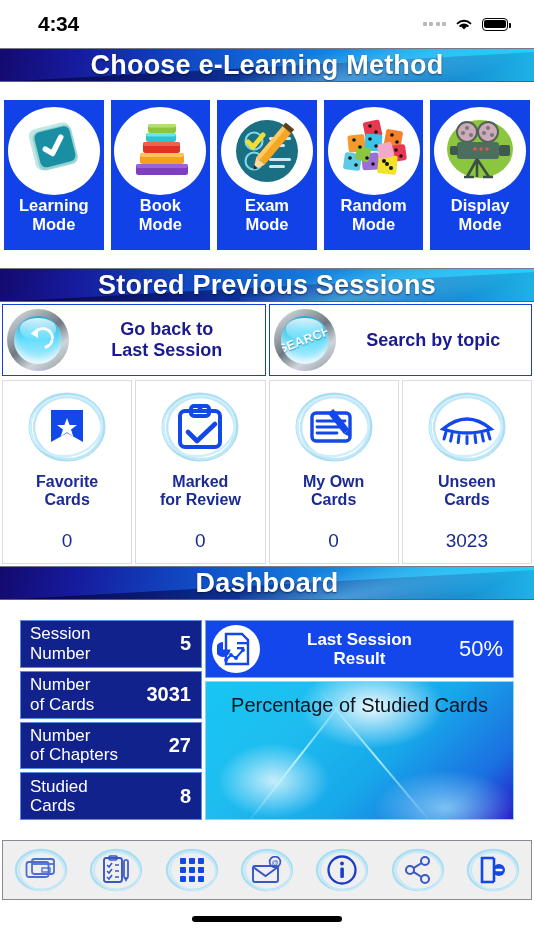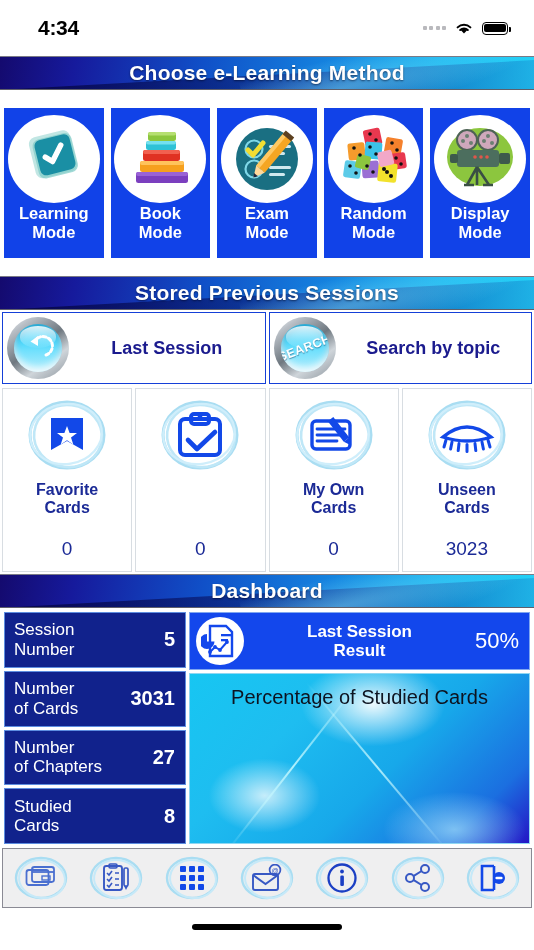--- a/index.html
+++ b/index.html
@@ -1,20 +1,20 @@
 <!DOCTYPE html>
 <html><head>
 <meta charset="utf-8">
 <style>
   * { margin:0; padding:0; box-sizing:border-box; }
   html,body { width:534px; height:950px; background:#ffffff;
     font-family:"Liberation Sans", sans-serif; overflow:hidden; }
 
   
-  .statusbar { height:56px; display:flex; align-items:center;
+  .statusbar { height:48px; display:flex; align-items:center;
     justify-content:space-between; padding:0 26px 0 38px; background:#fff; }
   .clock { font-size:21px; font-weight:bold; color:#000; letter-spacing:-0.3px; }
   .status-right { display:flex; align-items:center; gap:8px; }
   .sig-dots { display:flex; gap:2.5px; align-items:flex-end; }
   .sig-dots i { width:4px; height:4px; background:#b9b9bd; border-radius:1px; display:block; }
   .batt { width:26px; height:13px; border:1.6px solid #000; border-radius:4px;
     padding:1.4px; position:relative; }
   .batt::after{ content:""; position:absolute; right:-3.6px; top:4px; width:2px;
     height:5px; background:#000; border-radius:0 1px 1px 0;}
   .batt i { display:block; width:100%; height:100%; background:#000; border-radius:2px; }
@@ -23,21 +23,21 @@
   .sect-head { height:34px; position:relative; overflow:hidden;
     background:linear-gradient(100deg,#140a6e 0%, #161a9c 14%, #1050c8 38%, #1585e0 62%, #18b6ef 82%, #25d3f7 100%);
     border-top:1px solid #7a7a86; border-bottom:1px solid #5f5f6b;
     display:flex; align-items:center; justify-content:center; }
   .sect-head::before{ content:""; position:absolute; left:-10%; top:56%; width:120%; height:120%;
     background:linear-gradient(90deg, rgba(5,2,60,.95), rgba(10,30,130,.55) 55%, rgba(20,140,220,.25));
     transform:rotate(-3.2deg); }
   .sect-head::after{ content:""; position:absolute; right:-5%; top:-50%; width:60%; height:180%;
     background:radial-gradient(ellipse at 30% 60%, rgba(140,235,255,.45), rgba(140,235,255,0) 62%);
     transform:rotate(-12deg); }
-  .sect-head span { position:relative; z-index:3; color:#fff; font-size:21px; font-weight:bold;
+  .sect-head span { position:relative; z-index:3; color:#fff; font-size:27px; font-weight:bold;
     letter-spacing:.2px; text-shadow:0 1px 2px rgba(0,0,20,.55); }
 
   
   .mode-row { display:flex; gap:3px; padding:16px 2px; background:#fff; height:186px; }
   .mode-card { flex:1; background:#1142e8; border:2px solid #ffffff;
     display:flex; flex-direction:column; align-items:center; padding-top:7px; }
   .mode-ico { width:92px; height:88px; border-radius:50%; background:#fff;
     display:flex; align-items:center; justify-content:center; overflow:hidden; }
   .mode-label { margin-top:auto; margin-bottom:16px; color:#fff; font-size:16.5px;
     font-weight:bold; text-align:center; line-height:1.14; }
@@ -66,21 +66,21 @@
     flex-direction:column; align-items:center; padding-top:6px; }
   .ring { width:92px; height:82px; position:relative; display:flex;
     align-items:center; justify-content:center; }
   .ring svg.loop { position:absolute; inset:0; }
   .ring .glyph { position:relative; z-index:2; display:flex; align-items:center; justify-content:center; }
   .cat-label { color:#1b2a96; font-size:16px; font-weight:bold; text-align:center;
     line-height:1.12; margin-top:4px; }
   .cat-count { color:#1b2a96; font-size:19px; margin-top:auto; margin-bottom:11px; }
 
   
-  .dash { display:flex; padding:4px; gap:3px; height:240px; background:#fff; }
+  .dash { display:flex; padding:20px; gap:3px; height:240px; background:#fff; }
   .dash-left { width:182px; display:flex; flex-direction:column; gap:3px; }
   .dash-right { flex:1; display:flex; flex-direction:column; gap:3px; }
   .stat { flex:1; background:#11228c; border:1px solid #5d8de0; display:flex;
     align-items:center; justify-content:space-between; padding:0 10px 0 9px; }
   .stat .k { color:#fff; font-size:17px; line-height:1.15; }
   .stat .v { color:#fff; font-size:20px; font-weight:bold; }
   .lastsession { height:58px; background:#1347ec; border:1px solid #7fa6f0;
     display:flex; align-items:center; gap:8px; padding:0 10px 0 6px; }
   .ls-ico { width:48px; height:48px; border-radius:50%; background:#fff; flex:0 0 auto;
     display:flex; align-items:center; justify-content:center; }
@@ -289,20 +289,21 @@
   <div class="sess-btn">
     <div class="glossy">
       <div class="inner">
         <svg width="36" height="36" viewBox="0 0 36 36" style="position:relative;z-index:3">
           <path d="M26 25 A9.5 9.5 0 1 0 16 9.5" stroke="#fff" stroke-width="3" fill="none" stroke-dasharray="3.2 2.6" stroke-linecap="round"></path>
           <path d="M18 6 L10.5 11.5 L18 16 Z" fill="#fff"></path>
         </svg>
       </div>
     </div>
     <div class="sess-text">
+      <div>Go back to</div>
         <div>Last Session</div>
     </div>
   </div>
 
   <div class="sess-btn">
     <div class="glossy">
       <div class="inner">
         <span class="search-word">SEARCH</span>
       </div>
     </div>
@@ -343,20 +344,24 @@
         <ellipse cx="45" cy="39" rx="36" ry="30" fill="none" stroke="#cfeefb" stroke-width="2.2" transform="rotate(-9 45 39)"></ellipse>
       </svg>
       <span class="glyph">
         <svg width="50" height="48" viewBox="0 0 50 48">
           <rect x="5" y="7" width="40" height="36" rx="5" fill="none" stroke="#1248e8" stroke-width="4"></rect>
           <rect x="16" y="2" width="18" height="10" rx="3" fill="none" stroke="#1248e8" stroke-width="4"></rect>
           <circle cx="25" cy="5" r="2.4" fill="#1248e8"></circle>
           <path d="M13 28 l9 9 18 -17" stroke="#1248e8" stroke-width="4.6" fill="none" stroke-linecap="round" stroke-linejoin="round"></path>
         </svg>
       </span>
+    </div>
+    <div class="cat-label">
+      <div>Marked</div>
+        <div>for Review</div>
     </div>
     <div class="cat-count">0</div>
   </div>
 
   <div class="cat-card">
     <div class="ring">
       <svg class="loop" viewBox="0 0 92 82">
         <ellipse cx="46" cy="40" rx="37" ry="33" fill="none" stroke="#a9ddf2" stroke-width="3"></ellipse>
         <ellipse cx="47" cy="41" rx="34" ry="31" fill="none" stroke="#bfe7f7" stroke-width="2.6" transform="rotate(7 47 41)"></ellipse>
         <ellipse cx="45" cy="39" rx="36" ry="30" fill="none" stroke="#cfeefb" stroke-width="2.2" transform="rotate(-9 45 39)"></ellipse>

